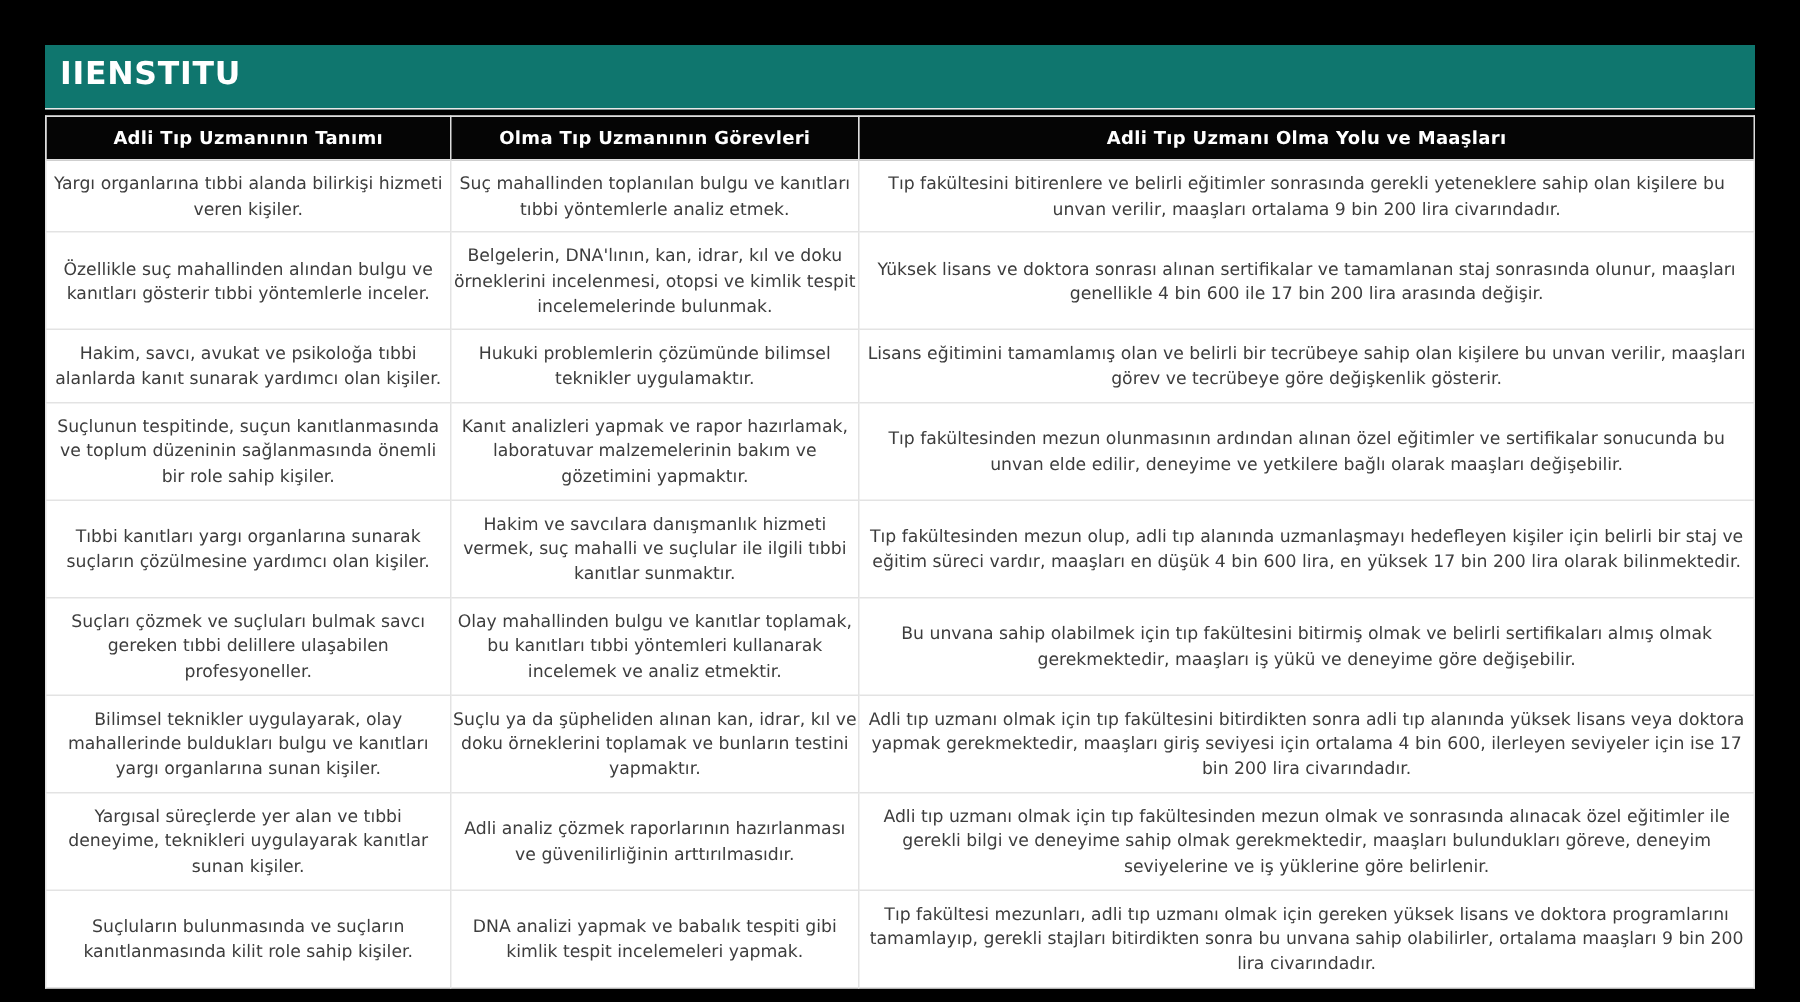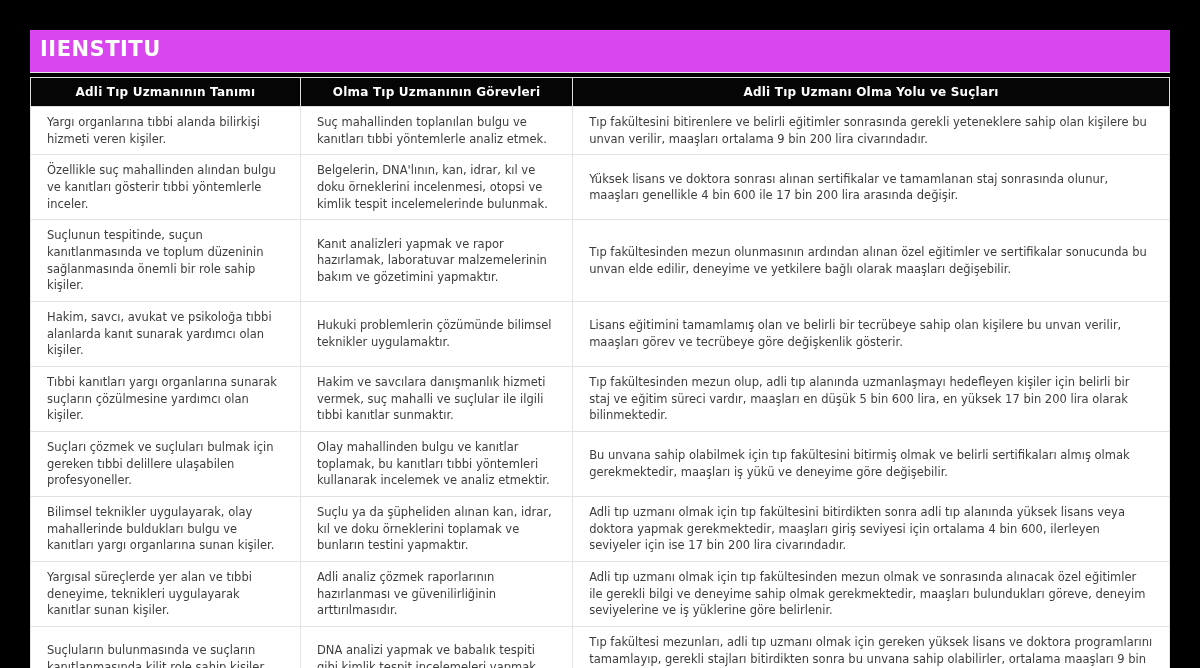--- a/index.html
+++ b/index.html
@@ -8,21 +8,21 @@
     background: #000000;
     overflow: hidden;
     font-family: "DejaVu Sans", "Liberation Sans", sans-serif;
   }
   .frame {
     position: absolute;
     left: 30px; top: 30px;
     width: 1140px;
   }
   .logo-bar {
-    background: #d946ef;
+    background: #0f766e;
     border-bottom: 1px solid #e8e8e8;
     padding: 7px 10px 11px 10px;
     margin-bottom: 4px;
   }
   .logo-text {
     color: #ffffff;
     font-size: 21px;
     font-weight: 700;
     letter-spacing: 0.5px;
   }
@@ -40,23 +40,24 @@
     text-align: center;
     padding: 7px 12px;
     border: 1px solid #dedede;
     letter-spacing: 0.2px;
   }
   .info-table td {
     background: #ffffff;
     color: #3d3d3d;
     font-size: 11.5px;
     line-height: 1.45;
-    padding: 7px 16px;
+    padding: 7px 0;
     border: 1px solid #e3e3e3;
     vertical-align: middle;
+    text-align: center;
   }
   col.c1 { width: 23.7%; }
   col.c2 { width: 23.9%; }
   col.c3 { width: 52.4%; }
 </style>
 </head>
 <body>
 
 <div class="frame">
 
@@ -67,51 +68,51 @@
   <table class="info-table">
     <colgroup>
       <col class="c1">
         <col class="c2">
         <col class="c3">
     </colgroup>
     <thead>
       <tr>
         <th>Adli Tıp Uzmanının Tanımı</th>
         <th>Olma Tıp Uzmanının Görevleri</th>
-        <th>Adli Tıp Uzmanı Olma Yolu ve Suçları</th>
+        <th>Adli Tıp Uzmanı Olma Yolu ve Maaşları</th>
       </tr>
     </thead>
     <tbody>
       <tr>
         <td>Yargı organlarına tıbbi alanda bilirkişi hizmeti veren kişiler.</td>
         <td>Suç mahallinden toplanılan bulgu ve kanıtları tıbbi yöntemlerle analiz etmek.</td>
         <td>Tıp fakültesini bitirenlere ve belirli eğitimler sonrasında gerekli yeteneklere sahip olan kişilere bu unvan verilir, maaşları ortalama 9 bin 200 lira civarındadır.</td>
       </tr>
       <tr>
         <td>Özellikle suç mahallinden alından bulgu ve kanıtları gösterir tıbbi yöntemlerle inceler.</td>
         <td>Belgelerin, DNA'lının, kan, idrar, kıl ve doku örneklerini incelenmesi, otopsi ve kimlik tespit incelemelerinde bulunmak.</td>
         <td>Yüksek lisans ve doktora sonrası alınan sertifikalar ve tamamlanan staj sonrasında olunur, maaşları genellikle 4 bin 600 ile 17 bin 200 lira arasında değişir.</td>
       </tr>
       <tr>
+        <td>Hakim, savcı, avukat ve psikoloğa tıbbi alanlarda kanıt sunarak yardımcı olan kişiler.</td>
+        <td>Hukuki problemlerin çözümünde bilimsel teknikler uygulamaktır.</td>
+        <td>Lisans eğitimini tamamlamış olan ve belirli bir tecrübeye sahip olan kişilere bu unvan verilir, maaşları görev ve tecrübeye göre değişkenlik gösterir.</td>
+      </tr>
+      <tr>
         <td>Suçlunun tespitinde, suçun kanıtlanmasında ve toplum düzeninin sağlanmasında önemli bir role sahip kişiler.</td>
         <td>Kanıt analizleri yapmak ve rapor hazırlamak, laboratuvar malzemelerinin bakım ve gözetimini yapmaktır.</td>
         <td>Tıp fakültesinden mezun olunmasının ardından alınan özel eğitimler ve sertifikalar sonucunda bu unvan elde edilir, deneyime ve yetkilere bağlı olarak maaşları değişebilir.</td>
       </tr>
       <tr>
-        <td>Hakim, savcı, avukat ve psikoloğa tıbbi alanlarda kanıt sunarak yardımcı olan kişiler.</td>
-        <td>Hukuki problemlerin çözümünde bilimsel teknikler uygulamaktır.</td>
-        <td>Lisans eğitimini tamamlamış olan ve belirli bir tecrübeye sahip olan kişilere bu unvan verilir, maaşları görev ve tecrübeye göre değişkenlik gösterir.</td>
+        <td>Tıbbi kanıtları yargı organlarına sunarak suçların çözülmesine yardımcı olan kişiler.</td>
+        <td>Hakim ve savcılara danışmanlık hizmeti vermek, suç mahalli ve suçlular ile ilgili tıbbi kanıtlar sunmaktır.</td>
+        <td>Tıp fakültesinden mezun olup, adli tıp alanında uzmanlaşmayı hedefleyen kişiler için belirli bir staj ve eğitim süreci vardır, maaşları en düşük 4 bin 600 lira, en yüksek 17 bin 200 lira olarak bilinmektedir.</td>
       </tr>
       <tr>
-        <td>Tıbbi kanıtları yargı organlarına sunarak suçların çözülmesine yardımcı olan kişiler.</td>
-        <td>Hakim ve savcılara danışmanlık hizmeti vermek, suç mahalli ve suçlular ile ilgili tıbbi kanıtlar sunmaktır.</td>
-        <td>Tıp fakültesinden mezun olup, adli tıp alanında uzmanlaşmayı hedefleyen kişiler için belirli bir staj ve eğitim süreci vardır, maaşları en düşük 5 bin 600 lira, en yüksek 17 bin 200 lira olarak bilinmektedir.</td>
-      </tr>
-      <tr>
-        <td>Suçları çözmek ve suçluları bulmak için gereken tıbbi delillere ulaşabilen profesyoneller.</td>
+        <td>Suçları çözmek ve suçluları bulmak savcı gereken tıbbi delillere ulaşabilen profesyoneller.</td>
         <td>Olay mahallinden bulgu ve kanıtlar toplamak, bu kanıtları tıbbi yöntemleri kullanarak incelemek ve analiz etmektir.</td>
         <td>Bu unvana sahip olabilmek için tıp fakültesini bitirmiş olmak ve belirli sertifikaları almış olmak gerekmektedir, maaşları iş yükü ve deneyime göre değişebilir.</td>
       </tr>
       <tr>
         <td>Bilimsel teknikler uygulayarak, olay mahallerinde buldukları bulgu ve kanıtları yargı organlarına sunan kişiler.</td>
         <td>Suçlu ya da şüpheliden alınan kan, idrar, kıl ve doku örneklerini toplamak ve bunların testini yapmaktır.</td>
         <td>Adli tıp uzmanı olmak için tıp fakültesini bitirdikten sonra adli tıp alanında yüksek lisans veya doktora yapmak gerekmektedir, maaşları giriş seviyesi için ortalama 4 bin 600, ilerleyen seviyeler için ise 17 bin 200 lira civarındadır.</td>
       </tr>
       <tr>
         <td>Yargısal süreçlerde yer alan ve tıbbi deneyime, teknikleri uygulayarak kanıtlar sunan kişiler.</td>

